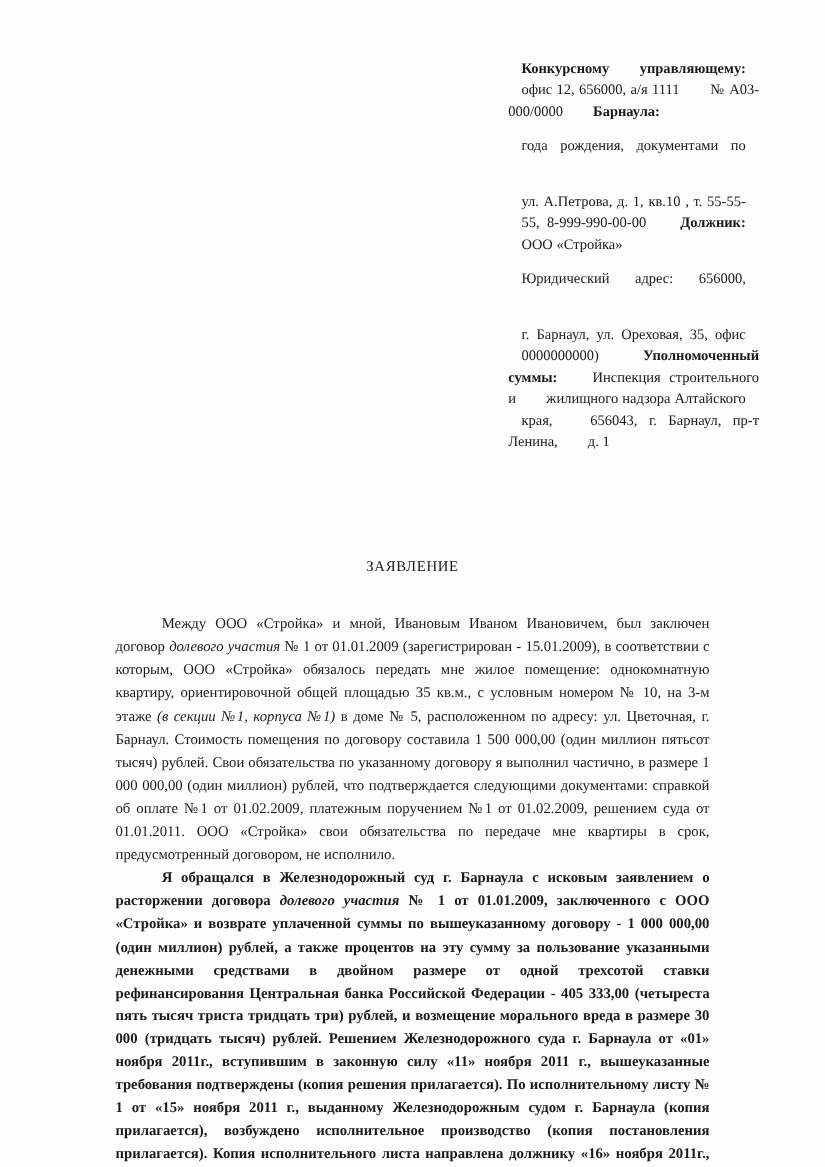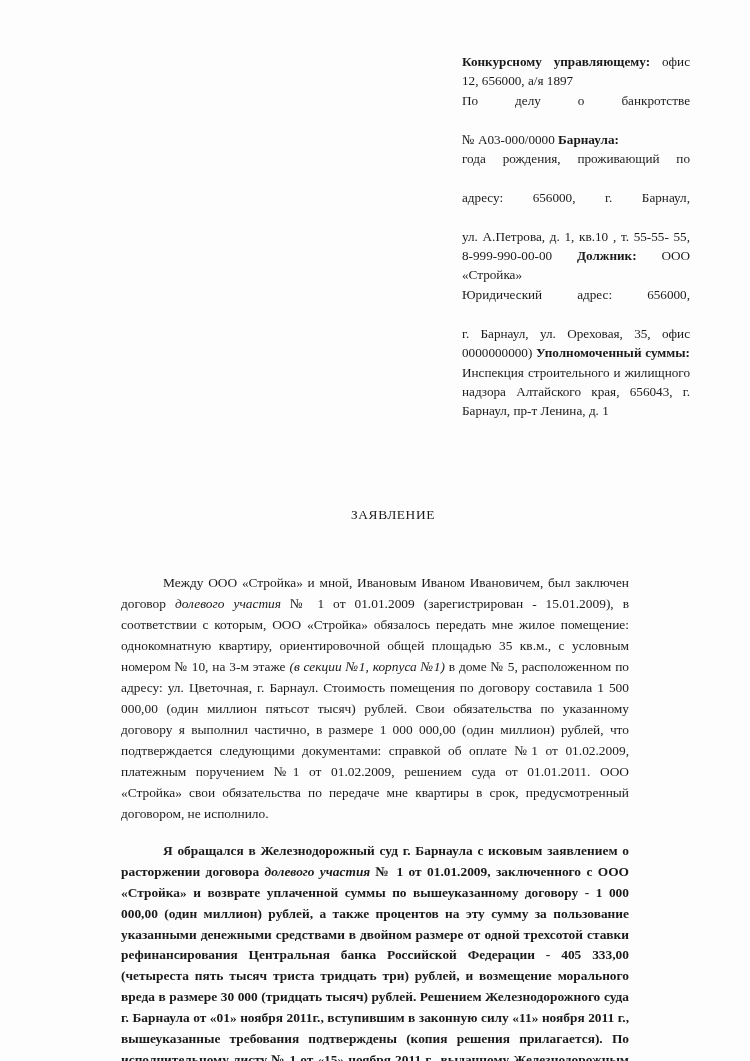--- a/index.html
+++ b/index.html
@@ -25,21 +25,21 @@
     position: absolute;
     left: 462px;
     top: 52px;
     width: 228px;
     font-size: 13.2px;
     line-height: 1.47;
     text-align: justify;
     text-justify: inter-word;
   }
   .header-block .hline {
-    margin: 0;
+    margin: 12px;
     text-align: justify;
     text-justify: inter-word;
   }
   .header-block .hline::after {
     content: "";
     display: inline-block;
     width: 100%;
   }
   .header-block .hline.nojustify,
   .header-block .hline.nojustify::after {
@@ -48,21 +48,21 @@
     display: inline;
     content: none;
   }
   .header-block .label {
     font-weight: bold;
   }
 
   
   .doc-title {
     position: absolute;
-    left: 123px;
+    left: 105px;
     top: 505px;
     width: 540px;
     text-align: center;
     font-size: 13.4px;
     line-height: 1.5;
   }
   .doc-title .main {
     display: block;
     letter-spacing: 0.6px;
   }
@@ -75,48 +75,46 @@
     position: absolute;
     left: 105px;
     top: 557px;
     width: 540px;
     font-size: 13.4px;
     line-height: 1.565;
     text-align: justify;
     text-justify: inter-word;
   }
   .body-text p {
-    margin: 16px;
+    margin: 0;
     text-indent: 42px;
     text-align: justify;
     text-justify: inter-word;
     hyphens: none;
   }
   .body-text p + p {
     margin-top: 0;
     font-weight: bold;
   }
   em.ital {
     font-style: italic;
   }
 </style>
 </head>
 <body>
 
 <div class="page">
 
   <div class="header-block">
     <div class="hline nojustify label">Конкурсному управляющему:</div>
-    <div class="hline nojustify">офис 12, 656000, а/я 1897</div>
-    <div class="hline">По делу о банкротстве</div>
+    <div class="hline nojustify">офис 12, 656000, а/я 1111</div>
     <div class="hline nojustify">№ А03-000/0000</div>
 
     <div class="hline nojustify label">Барнаула:</div>
-    <div class="hline">года рождения, проживающий по</div>
-    <div class="hline">адресу: 656000, г. Барнаул,</div>
+    <div class="hline">года рождения, документами по</div>
     <div class="hline nojustify">ул. А.Петрова, д. 1, кв.10 , т. 55-55-</div>
     <div class="hline nojustify">55, 8-999-990-00-00</div>
 
     <div class="hline nojustify label">Должник:</div>
     <div class="hline nojustify">ООО «Стройка»</div>
     <div class="hline">Юридический адрес: 656000,</div>
     <div class="hline nojustify">г. Барнаул, ул. Ореховая, 35, офис</div>
     <div class="hline nojustify">0000000000)</div>
 
     <div class="hline nojustify label">Уполномоченный суммы:</div>

